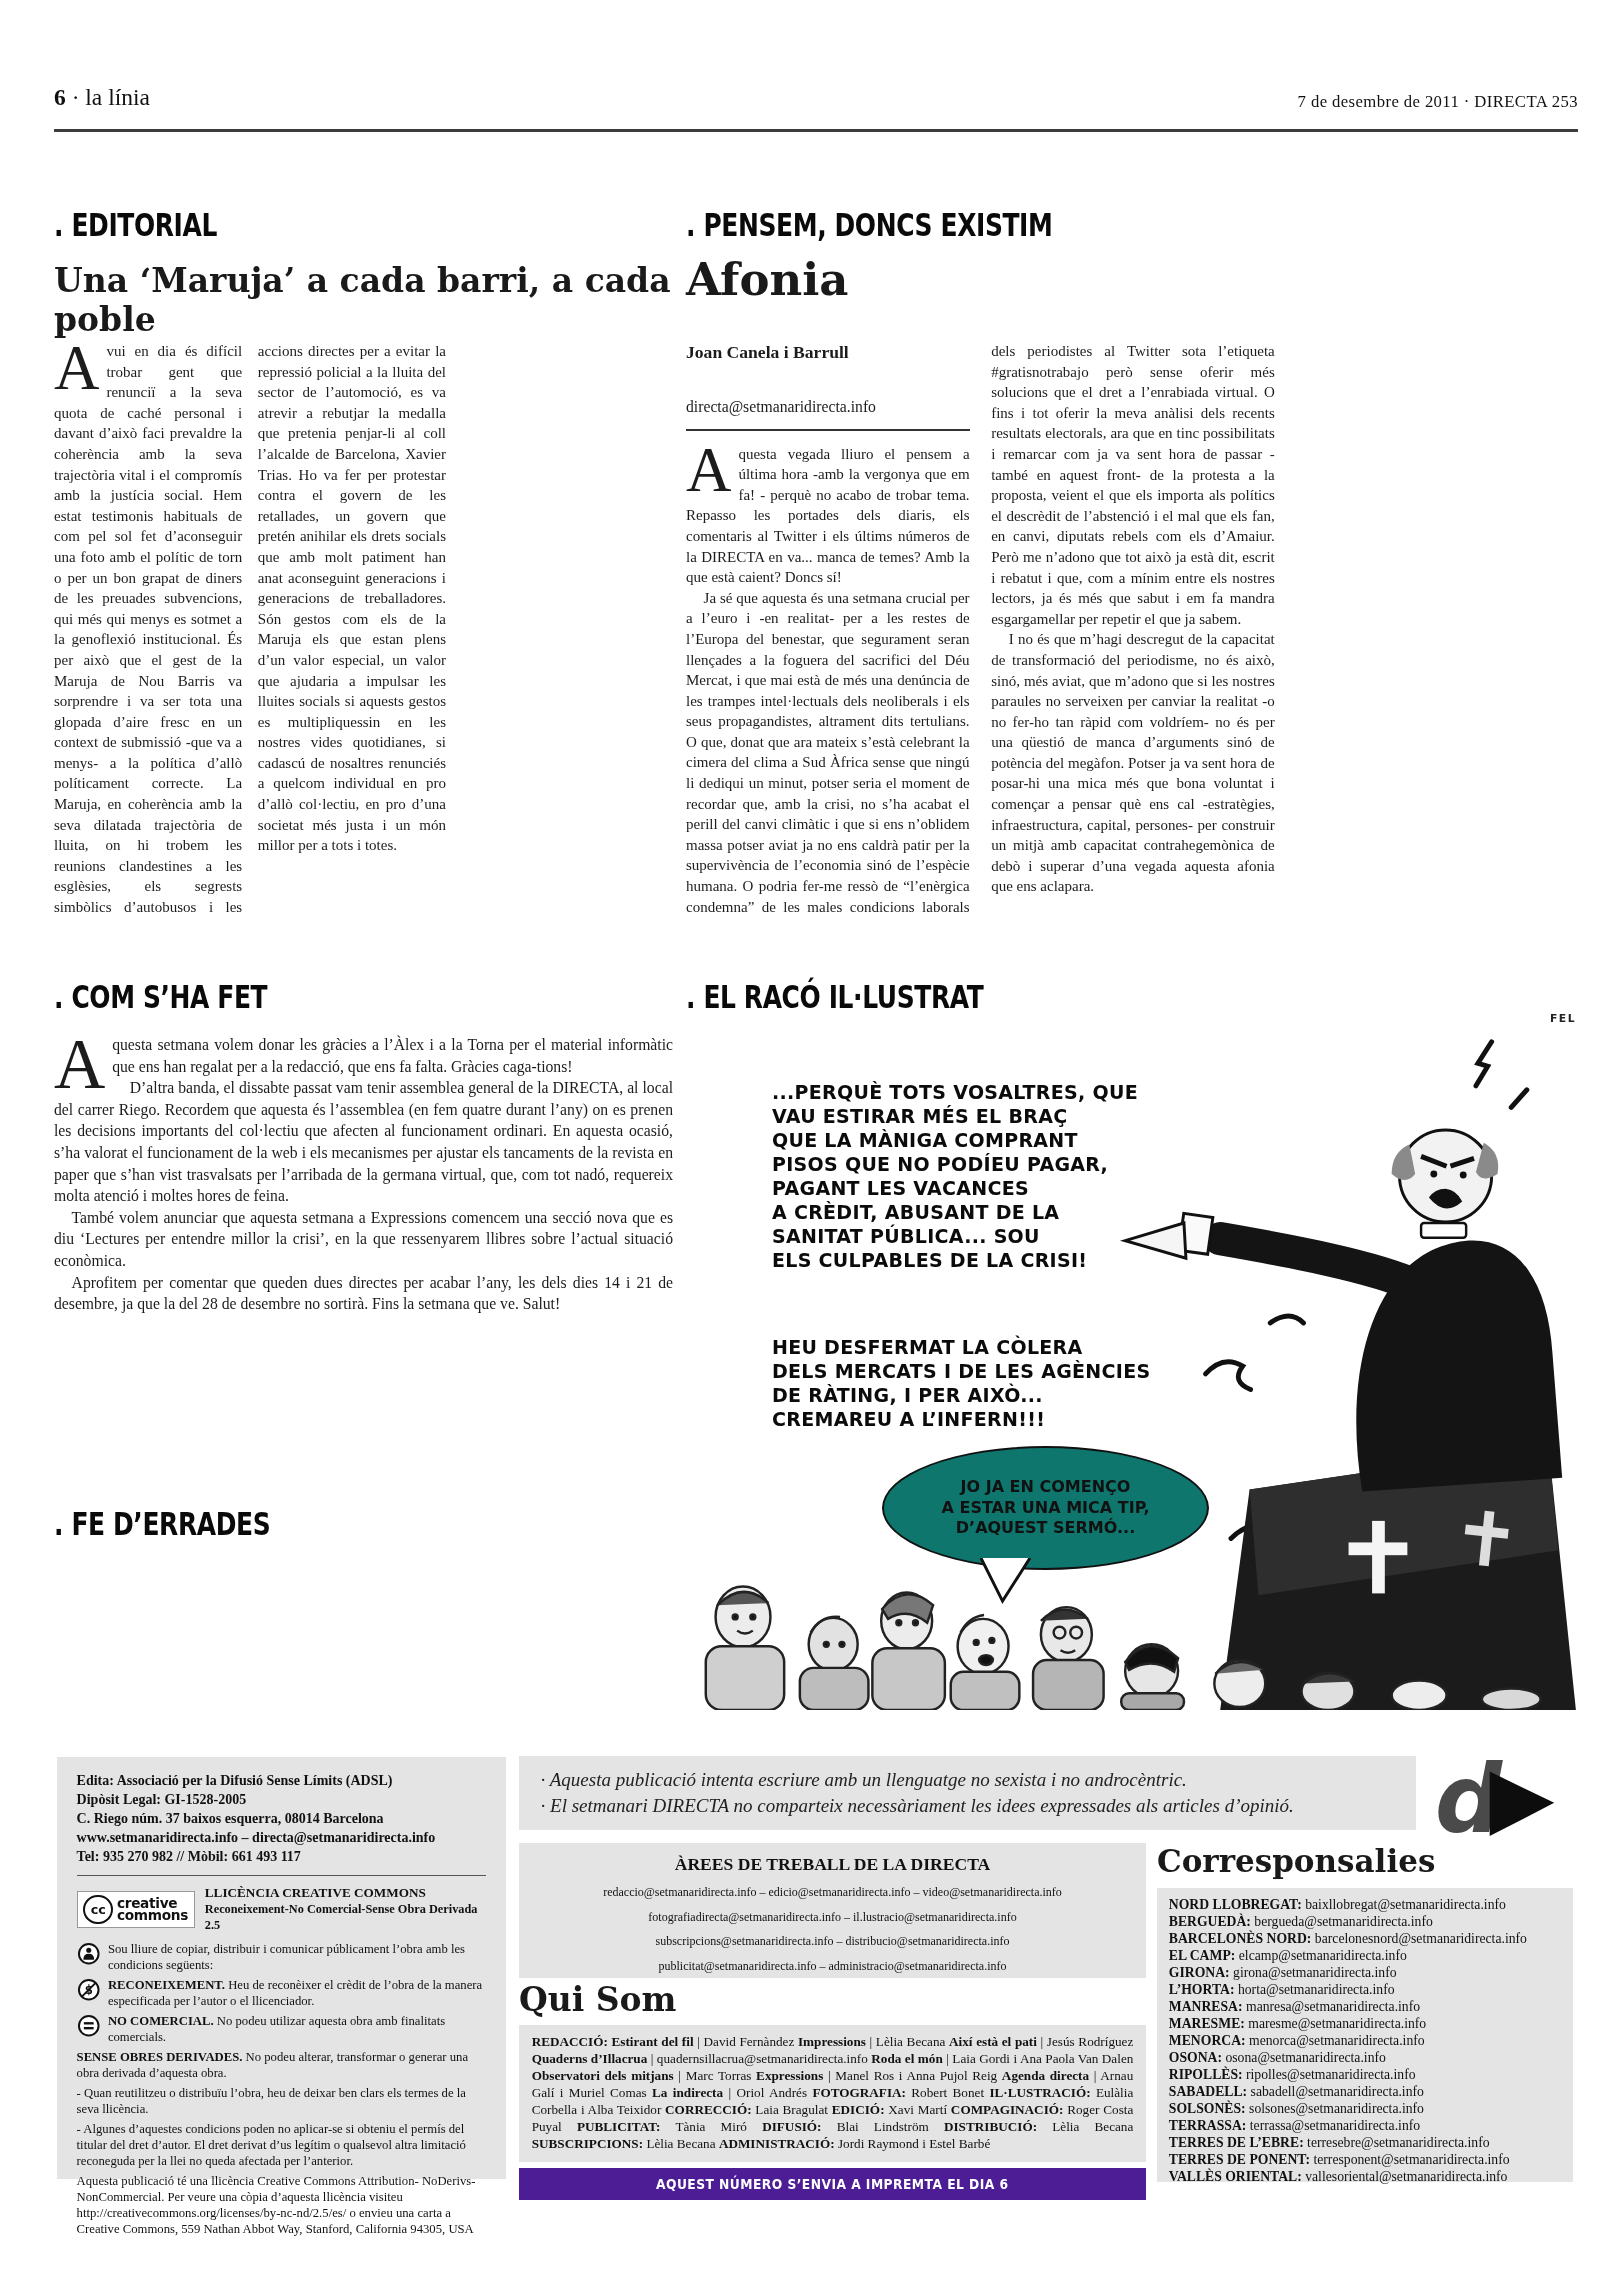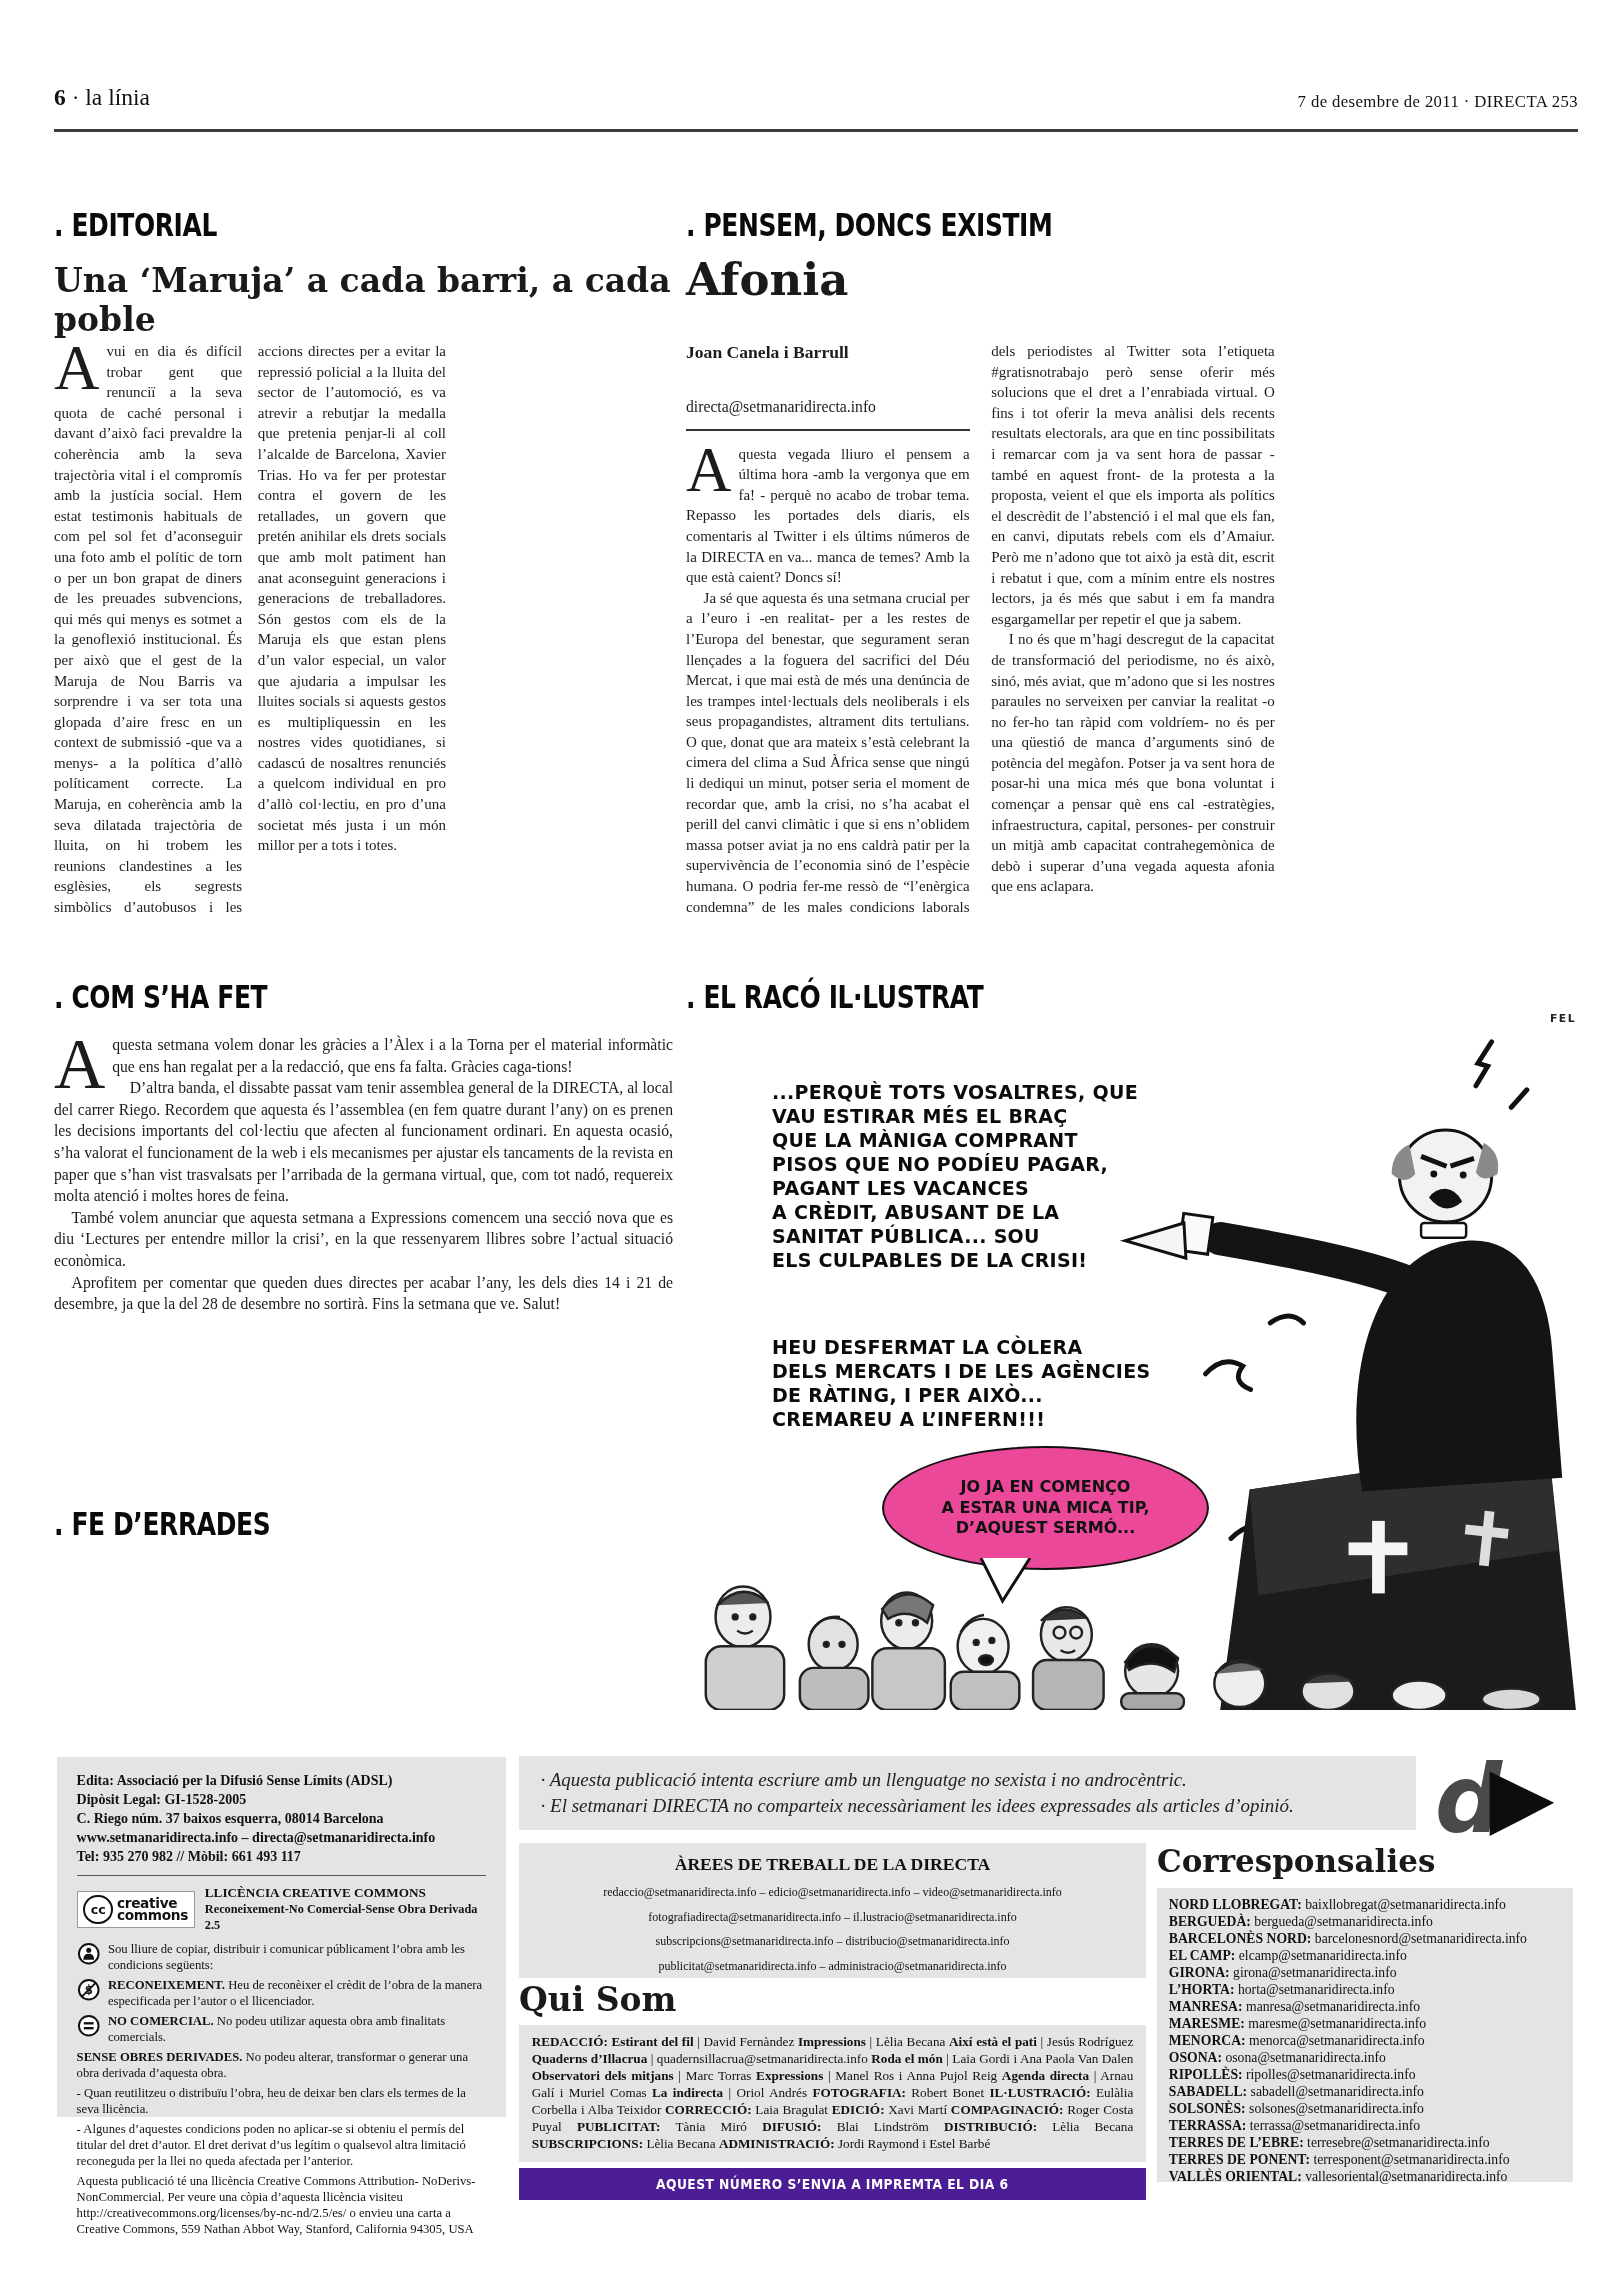--- a/index.html
+++ b/index.html
@@ -33,28 +33,28 @@
   .byline .name{font-weight:bold;font-size:17.6px;line-height:23.5px;}
   .byline .mail{font-size:15.7px;line-height:21.6px;margin-top:31px;}
 
   
   .cartoon{left:686px;top:1029px;width:894px;height:681px;}
   .cartoon-credit{position:absolute;top:-16.7px;right:3.9px;font-family:"DejaVu Sans",sans-serif;font-weight:bold;font-size:10.8px;letter-spacing:1.5px;color:#222;}
   .cartoon-svg{position:absolute;inset:0;width:100%;height:100%;z-index:0;}
   .sermon{position:absolute;z-index:2;font-family:"DejaVu Sans",sans-serif;font-weight:bold;font-size:19px;line-height:24px;letter-spacing:0.3px;color:#0b0b0b;white-space:pre-line;}
   .sermon1{left:86px;top:51px;width:431px;}
   .sermon2{left:86px;top:306px;width:451px;}
-  .bubble{position:absolute;z-index:3;left:196px;top:417px;width:323px;height:120px;background:#ec4899;border:2.9px solid #111;
+  .bubble{position:absolute;z-index:3;left:196px;top:417px;width:323px;height:120px;background:#0f766e;border:2.9px solid #111;
     border-radius:50%;display:flex;align-items:center;justify-content:center;text-align:center;
     font-family:"DejaVu Sans",sans-serif;font-weight:bold;font-size:16px;line-height:20.6px;white-space:pre-line;}
   .bubble-tail{position:absolute;z-index:4;left:289px;top:529px;}
 
   
   .graybox{background:#e4e4e4;box-sizing:border-box;}
-  .edita-box{left:57px;top:1757px;width:449px;height:360px;padding:13.7px 19.6px;}
+  .edita-box{left:57px;top:1757px;width:449px;height:422px;padding:13.7px 19.6px;}
   .edita-line{font-weight:bold;font-size:14px;line-height:19px;}
   .edita-rule{border:none;border-top:1.5px solid #555;margin:9.8px 0 8.8px 0;}
   .cc-head{display:flex;align-items:center;gap:9.8px;margin-bottom:7.8px;}
   .cc-logo{background:#fff;border:1px solid #999;display:flex;align-items:center;gap:3.9px;padding:2.9px 5.9px;}
   .cc-circle{display:inline-flex;align-items:center;justify-content:center;width:25.5px;height:25.5px;border:2.5px solid #111;border-radius:50%;
     font-family:"DejaVu Sans",sans-serif;font-weight:bold;font-size:12.7px;}
   .cc-words{font-family:"DejaVu Sans",sans-serif;font-weight:bold;font-size:13.7px;line-height:12.7px;letter-spacing:-0.3px;}
   .cc-titles{flex:1;}
   .cc-t1{font-weight:bold;font-size:13.2px;line-height:16.7px;}
   .cc-t2{font-weight:bold;font-size:12.3px;line-height:15.7px;}

